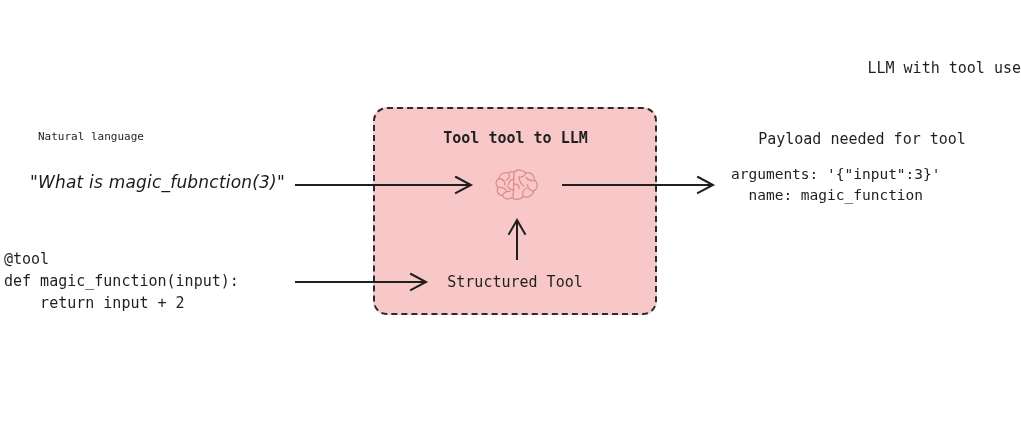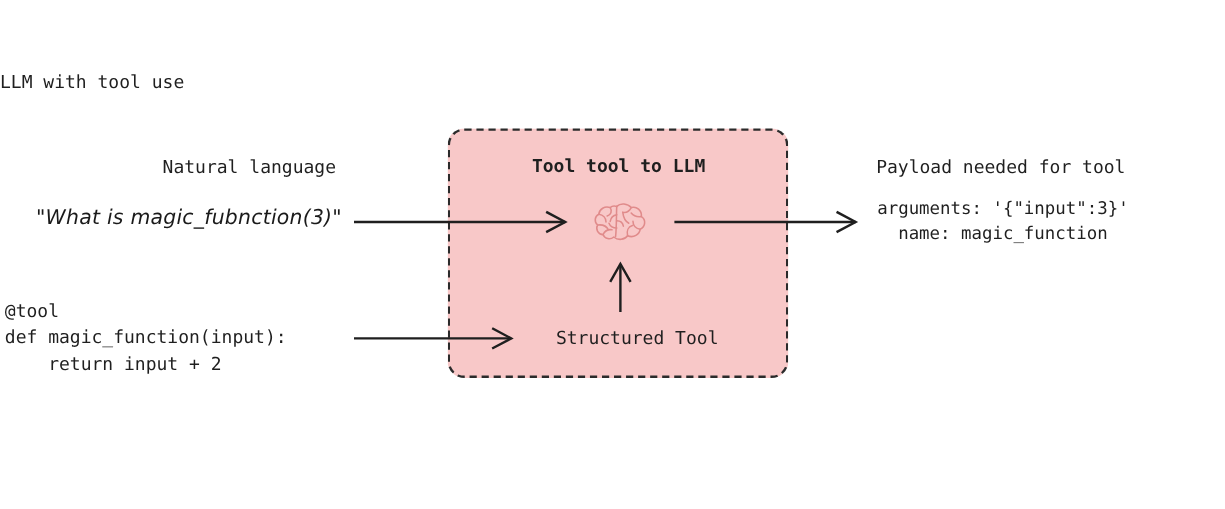--- a/index.html
+++ b/index.html
@@ -37,42 +37,42 @@
     color: #1a1a1a;
     white-space: pre;
     letter-spacing: .2px;
   }
 
   
   #diagram-title {
     top: 58px;
     left: 0;
     width: 1021px;
-    text-align: left;
+    text-align: right;
     font-size: 15px;
   }
   #panel-heading {
     top: 128px;
     left: 373px;
     width: 285px;
     text-align: center;
     font-size: 15px;
     font-weight: bold;
     z-index: 4;
   }
   #left-heading {
     top: 129px;
     left: 38px;
     width: 242px;
-    text-align: right;
-    font-size: 15px;
+    text-align: left;
+    font-size: 11px;
   }
   #right-heading {
     top: 129px;
-    left: 684px;
+    left: 712px;
     width: 300px;
     text-align: center;
     font-size: 15px;
   }
 
   
   #tool-panel {
     position: absolute;
     left: 373px;
     top: 107px;
@@ -118,21 +118,20 @@
   }
 
   
   #structured-tool-label {
     top: 272px;
     left: 373px;
     width: 284px;
     text-align: center;
     font-size: 15px;
     z-index: 4;
-    margin-left: 16px;
   }
 
   
   .arrow-layer {
     position: absolute;
     inset: 0;
     z-index: 5;
     pointer-events: none;
   }
   .arrow-layer line,

